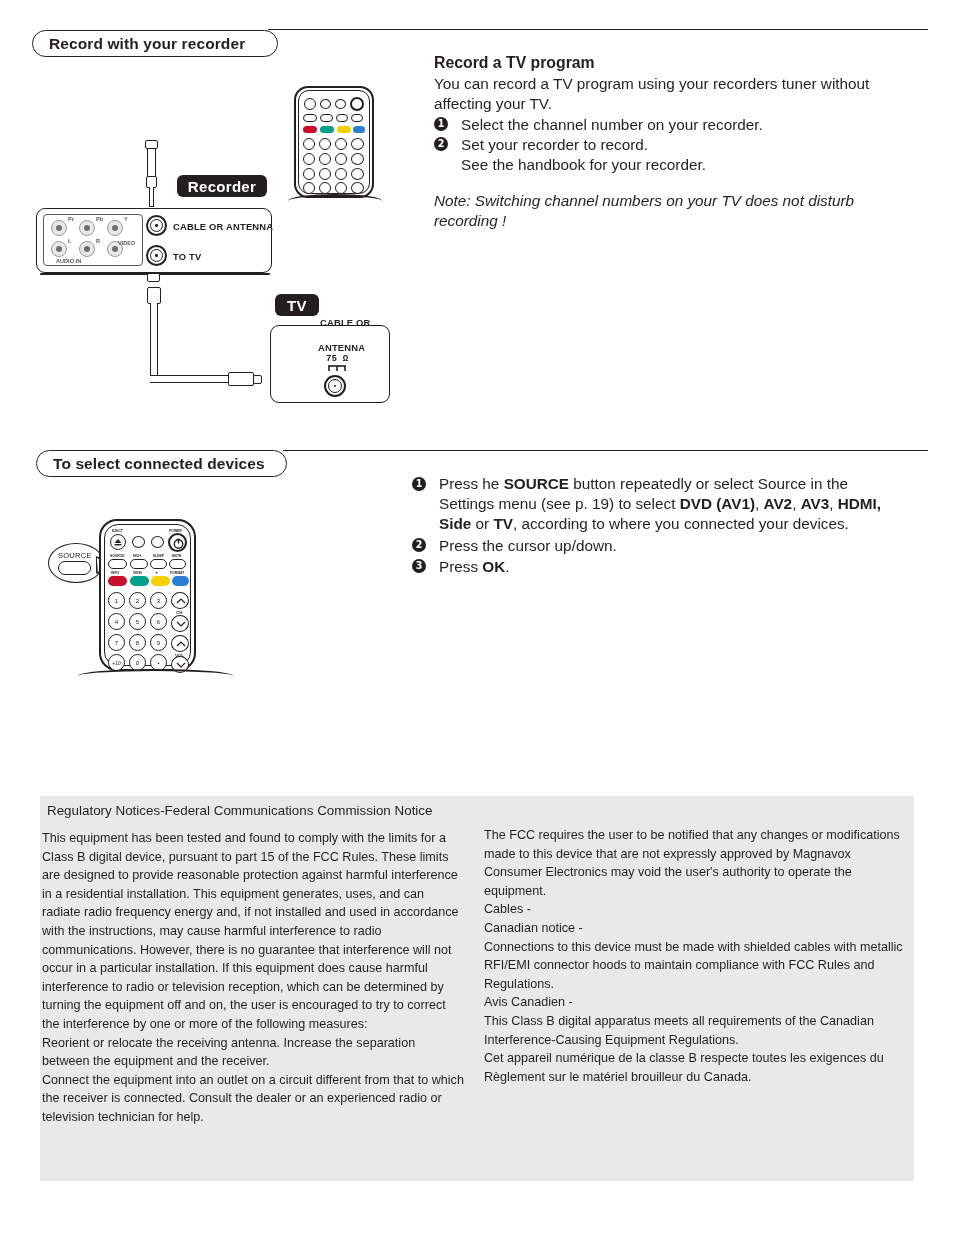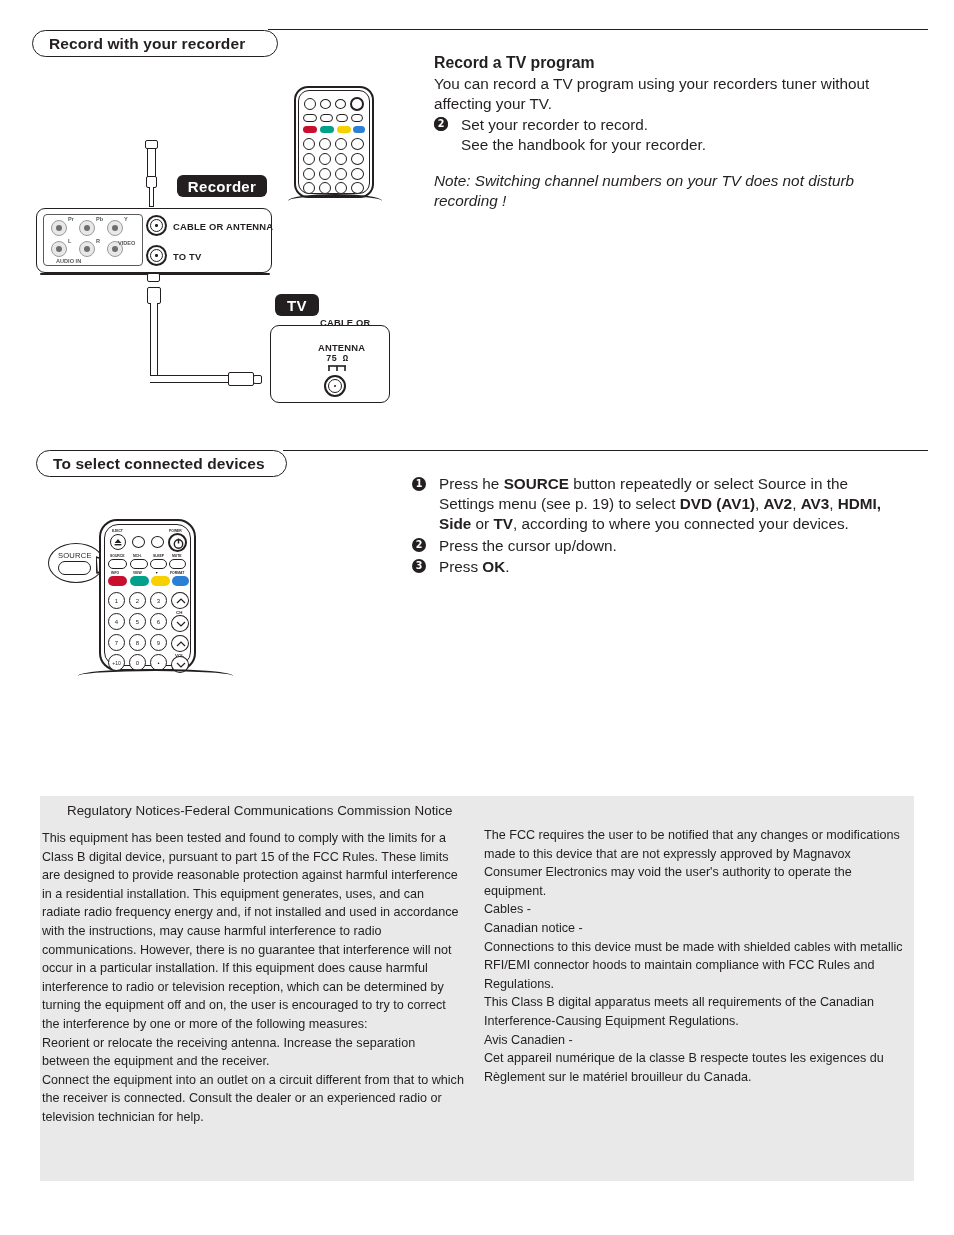--- a/index.html
+++ b/index.html
@@ -176,21 +176,21 @@
     letter-spacing: .2px;
   }
 
   
   .reg-box {
     position: absolute;
     background: #e9e9e9;
   }
   .reg-title {
     position: absolute;
-    font-size: 13.4px; color: #231f20; margin-left: 20px;
+    font-size: 13.4px; color: #231f20;
   }
   .reg-col {
     position: absolute;
     font-size: 12.6px;
     line-height: 18.6px;
     color: #231f20;
   }
   .reg-col p { margin: 0; }
 
   .page-num {
@@ -207,20 +207,21 @@
 <div class="pill" style="left:32px; top:30px; width:246px; height:27px;">
   <span>Record with your recorder</span>
 </div>
 
 <div class="copy" style="left:434px; top:53px; width:470px;">
   <div class="h-sub">Record a TV program</div>
   <div style="margin-top:1px;">You can record a TV program using your recorders tuner without affecting your TV.</div>
   <div class="steps" style="margin-top:0px;">
     <div class="step">
       <span class="bullet">1</span>
+      <span>Select the channel number on your recorder.</span>
     </div>
     <div class="step">
       <span class="bullet">2</span>
       <span>Set your recorder to record.</span>
     </div>
     <div class="step">
       <span>See the handbook for your recorder.</span>
     </div>
   </div>
   <div class="note" style="margin-top:16px;">Note: Switching channel numbers on your TV does not disturb recording !</div>
@@ -455,18 +456,18 @@
 <div class="reg-col" id="reg-left" style="left:42px; top:829px; width:424px;">
     <p>This equipment has been tested and found to comply with the limits for a Class B digital device, pursuant to part 15 of the FCC Rules. These limits are designed to provide reasonable protection against harmful interference in a residential installation. This equipment generates, uses, and can radiate radio frequency energy and, if not installed and used in accordance with the instructions, may cause harmful interference to radio communications. However, there is no guarantee that interference will not occur in a particular installation. If this equipment does cause harmful interference to radio or television reception, which can be determined by turning the equipment off and on, the user is encouraged to try to correct the interference by one or more of the following measures:</p>
     <p>Reorient or relocate the receiving antenna. Increase the separation between the equipment and the receiver.</p>
     <p>Connect the equipment into an outlet on a circuit different from that to which the receiver is connected. Consult the dealer or an experienced radio or television technician for help.</p>
   </div>
 <div class="reg-col" id="reg-right" style="left:484px; top:826px; width:420px;">
     <p>The FCC requires the user to be notified that any changes or modifications made to this device that are not expressly approved by Magnavox Consumer Electronics may void the user's authority to operate the equipment.</p>
     <p>Cables -</p>
     <p>Canadian notice -</p>
     <p>Connections to this device must be made with shielded cables with metallic RFI/EMI connector hoods to maintain compliance with FCC Rules and Regulations.</p>
+    <p>Avis Canadien -</p>
     <p>This Class B digital apparatus meets all requirements of the Canadian Interference-Causing Equipment Regulations.</p>
-    <p>Avis Canadien -</p>
     <p>Cet appareil numérique de la classe B respecte toutes les exigences du Règlement sur le matériel brouilleur du Canada.</p>
   </div>
 
 <div class="page-num" style="left:0px; top:1243px;">40</div>
 
 </body></html>

